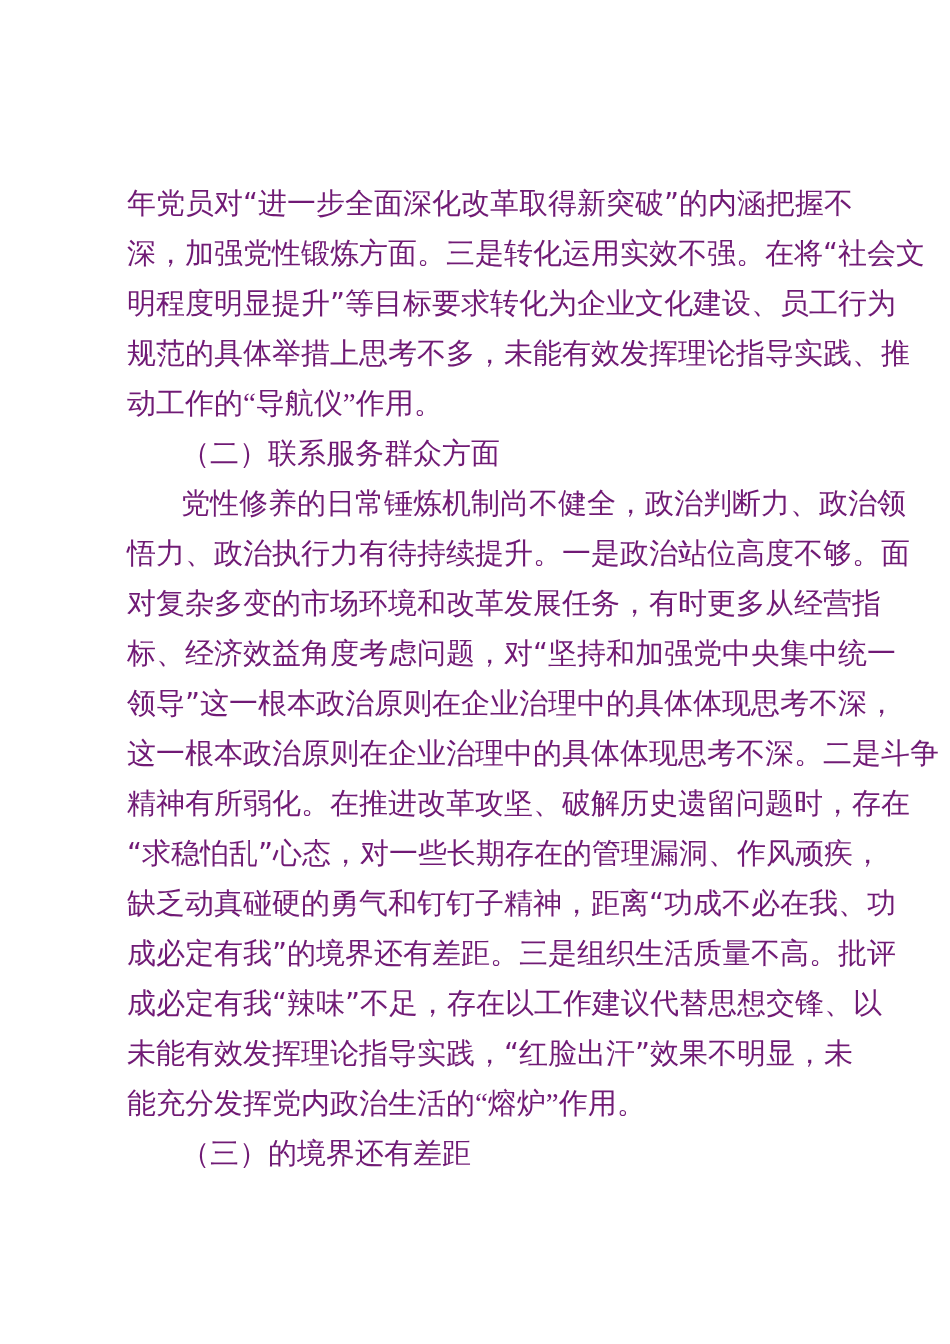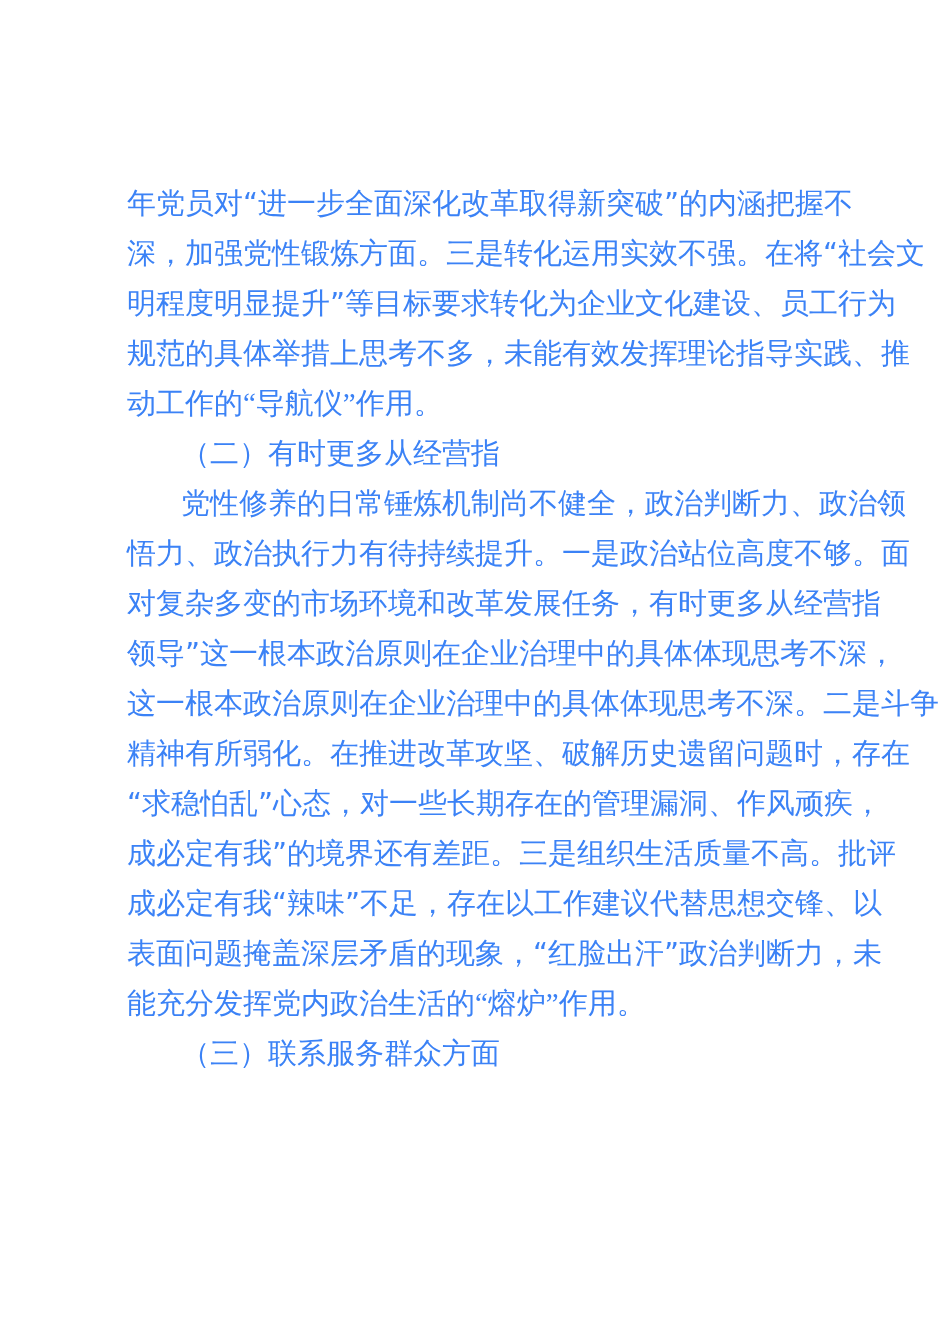--- a/index.html
+++ b/index.html
@@ -1,20 +1,20 @@
 <!DOCTYPE html>
 <html><head>
 <meta charset="utf-8">
 <style>
   html, body { margin: 0; padding: 0; background: #ffffff; }
   body { width: 950px; height: 1344px; position: relative; overflow: hidden; }
   .page {
     position: absolute; left: 127px; top: 178px; width: 706px;
     font-family: "DejaVu Sans", "Liberation Sans", sans-serif;
-    color: #3b82f6;
+    color: #701a75;
   }
   .line {
     display: block; height: 50px; line-height: 50px;
     font-size: 29px; white-space: nowrap;
     text-align: justify; text-align-last: justify;
     letter-spacing: 0px;
   }
   .line.last { text-align-last: left; font-family: Liberation Serif, serif; }
   .heading { padding-left: 54px; text-align-last: left; }
   .indent { padding-left: 54px; }
@@ -25,30 +25,32 @@
 <div class="page">
   <div>
     <span class="line">年党员对“进一步全面深化改革取得新突破”的内涵把握不</span>
     <span class="line">深，加强党性锻炼方面。三是转化运用实效不强。在将“社会文</span>
     <span class="line">明程度明显提升”等目标要求转化为企业文化建设、员工行为</span>
     <span class="line">规范的具体举措上思考不多，未能有效发挥理论指导实践、推</span>
     <span class="line last">动工作的“导航仪”作用。</span>
   </div>
 
   <div>
-    <span class="line heading">（二）有时更多从经营指</span>
+    <span class="line heading">（二）联系服务群众方面</span>
     <span class="line indent">党性修养的日常锤炼机制尚不健全，政治判断力、政治领</span>
     <span class="line">悟力、政治执行力有待持续提升。一是政治站位高度不够。面</span>
     <span class="line">对复杂多变的市场环境和改革发展任务，有时更多从经营指</span>
+    <span class="line">标、经济效益角度考虑问题，对“坚持和加强党中央集中统一</span>
     <span class="line">领导”这一根本政治原则在企业治理中的具体体现思考不深，</span>
     <span class="line">这一根本政治原则在企业治理中的具体体现思考不深。二是斗争</span>
     <span class="line">精神有所弱化。在推进改革攻坚、破解历史遗留问题时，存在</span>
     <span class="line">“求稳怕乱”心态，对一些长期存在的管理漏洞、作风顽疾，</span>
+    <span class="line">缺乏动真碰硬的勇气和钉钉子精神，距离“功成不必在我、功</span>
     <span class="line">成必定有我”的境界还有差距。三是组织生活质量不高。批评</span>
     <span class="line">成必定有我“辣味”不足，存在以工作建议代替思想交锋、以</span>
-    <span class="line">表面问题掩盖深层矛盾的现象，“红脸出汗”政治判断力，未</span>
+    <span class="line">未能有效发挥理论指导实践，“红脸出汗”效果不明显，未</span>
     <span class="line last">能充分发挥党内政治生活的“熔炉”作用。</span>
   </div>
 
   <div>
-    <span class="line heading">（三）联系服务群众方面</span>
+    <span class="line heading">（三）的境界还有差距</span>
   </div>
 </div>
 
 </body></html>

